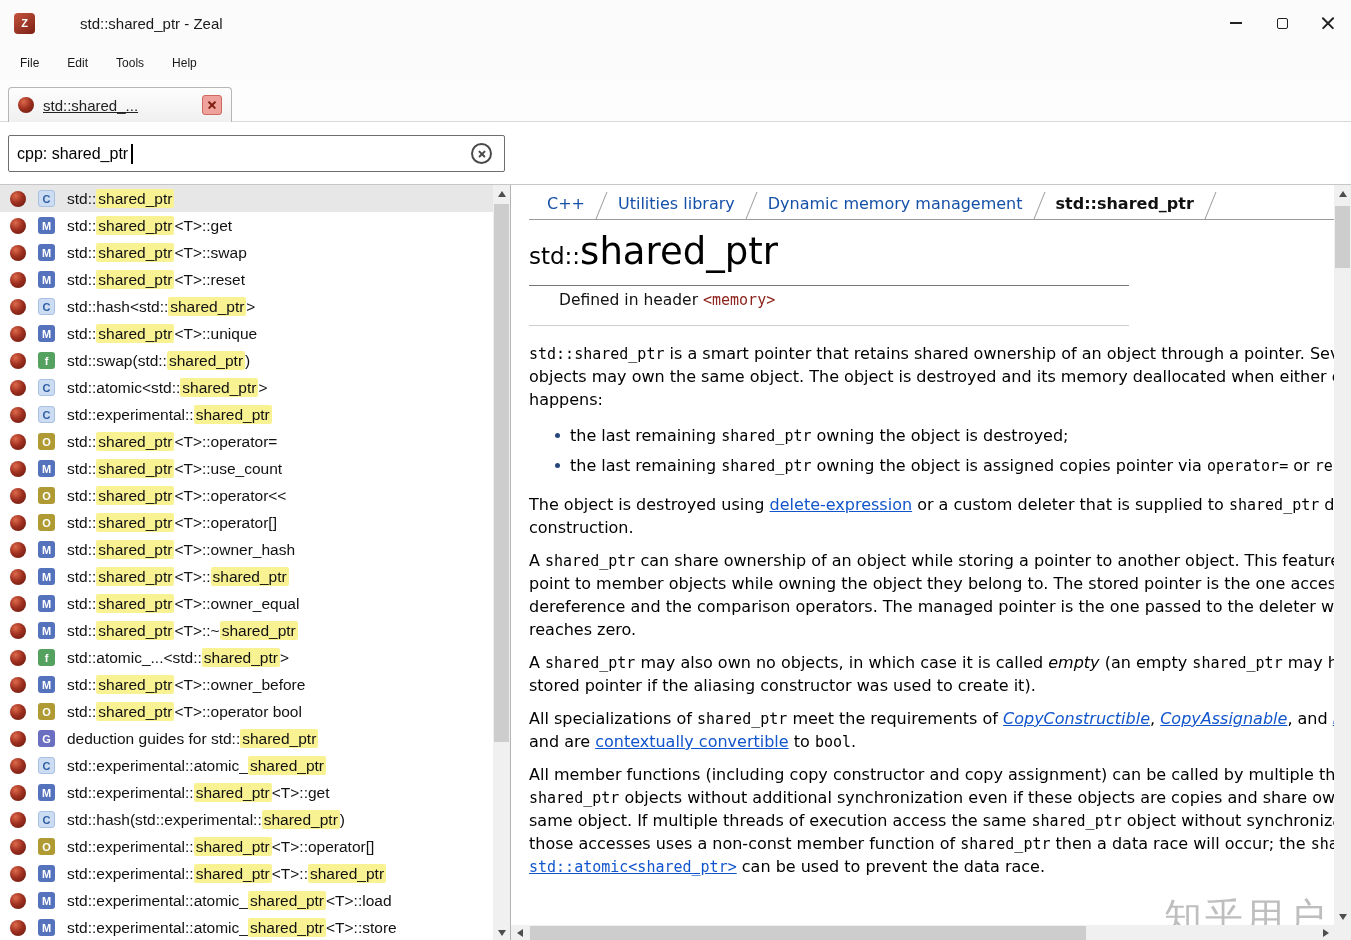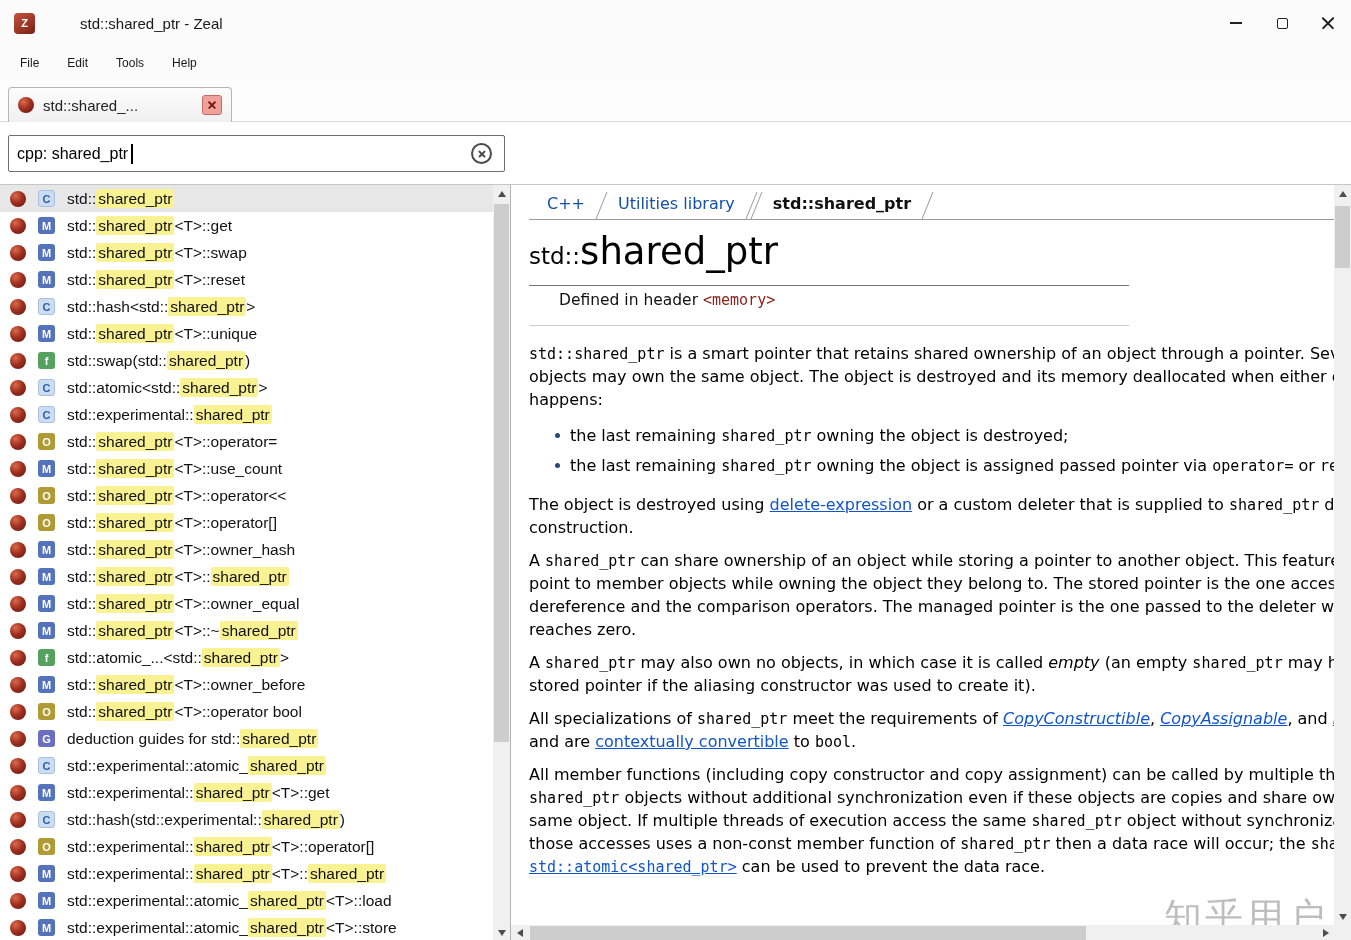--- a/index.html
+++ b/index.html
@@ -28,21 +28,21 @@
   .menubar{position:absolute;left:0;top:46px;width:100%;height:34px;background:#fbfbfb;
     display:flex;align-items:center;padding-left:6px;}
   .menu-item{padding:0 14px;font-size:12px;color:#1a1a1a;line-height:34px;}
 
   
   .tabbar{position:absolute;left:0;top:80px;width:100%;height:42px;background:#fdfdfd;
     border-bottom:1px solid #d8d8d8;}
   .tab{position:absolute;left:8px;top:7px;width:224px;height:35px;
     background:linear-gradient(#fdfdfd,#f0f0f0);border:1px solid #b6b6b6;border-bottom:none;
     border-radius:4px 4px 0 0;display:flex;align-items:center;padding:0 9px;gap:9px;z-index:2;}
-  .tab-label{font-size:15px;color:#222;}
+  .tab-label{font-size:15px;color:#222;text-decoration:underline;}
   .tab-close{margin-left:auto;width:20px;height:20px;background:#efa29b;border:1px solid #cd6a60;
     border-radius:3px;position:relative;}
   .tab-close .xbar{width:10px;height:1.8px;background:#7f1c10;}
 
   
   .searchrow{position:absolute;left:0;top:122px;width:100%;height:62px;background:#fff;}
   .search{position:absolute;left:8px;top:13px;width:497px;height:37px;border:1px solid #6e6e6e;
     border-radius:2px;font-family:"Liberation Sans",sans-serif;font-size:16px;padding:0 34px 0 8px;color:#000;outline:none;}
   .caret{position:absolute;left:131px;top:22px;width:1.5px;height:20px;background:#000;}
   .clear{position:absolute;left:471px;top:21px;width:21px;height:21px;border:2px solid #4a4a4a;
@@ -348,41 +348,42 @@
 
     <div class="vdiv"></div>
 
     <div class="content-viewport">
       <div class="content-inner">
         <div class="crumbs">
             <span class="crumb">C++</span>
             <span class="crumb-sep"></span>
             <span class="crumb">Utilities library</span>
             <span class="crumb-sep"></span>
+            <span class="crumb">Dynamic memory management</span>
             <span class="crumb-sep"></span>
             <span class="crumb cur">std::shared_ptr</span>
             <span class="crumb-sep"></span>
           </div>
         <div class="h1">
           <span class="pre">std::</span><span class="big">shared_ptr</span>
         </div>
         <div class="dcl">
           <div class="dcl-head">
             <span>Defined in header </span><span class="hdr">&lt;memory&gt;</span>
           </div>
         </div>
         <div class="body">
             <div class="para">
               <div class="line"><span class="t-c">std::shared_ptr</span><span> is a smart pointer that retains shared ownership of an object through a pointer. Several </span></div>
               <div class="line"><span>objects may own the same object. The object is destroyed and its memory deallocated when either of the following</span></div>
               <div class="line"><span>happens:</span></div>
             </div>
             <div class="ulist">
               <div class="line bullet-line"><span class="bullet"></span><span>the last remaining </span><span class="t-c">shared_ptr</span><span> owning the object is destroyed;</span></div>
-              <div class="line bullet-line"><span class="bullet"></span><span>the last remaining </span><span class="t-c">shared_ptr</span><span> owning the object is assigned passed pointer via </span><span class="t-c">operator=</span><span> or </span><span class="t-c">reset()</span></div>
+              <div class="line bullet-line"><span class="bullet"></span><span>the last remaining </span><span class="t-c">shared_ptr</span><span> owning the object is assigned copies pointer via </span><span class="t-c">operator=</span><span> or </span><span class="t-c">reset()</span></div>
             </div>
             <div class="para">
               <div class="line"><span>The object is destroyed using </span><span class="t-a">delete-expression</span><span> or a custom deleter that is supplied to </span><span class="t-c">shared_ptr</span><span> during</span></div>
               <div class="line"><span>construction.</span></div>
             </div>
             <div class="para">
               <div class="line"><span>A </span><span class="t-c">shared_ptr</span><span> can share ownership of an object while storing a pointer to another object. This feature can be used to</span></div>
               <div class="line"><span>point to member objects while owning the object they belong to. The stored pointer is the one accessed by </span></div>
               <div class="line"><span>dereference and the comparison operators. The managed pointer is the one passed to the deleter when use count</span></div>
               <div class="line"><span>reaches zero.</span></div>

